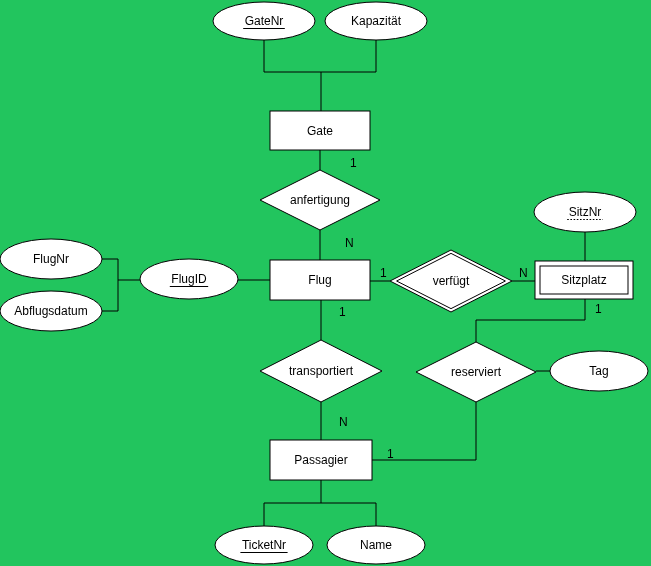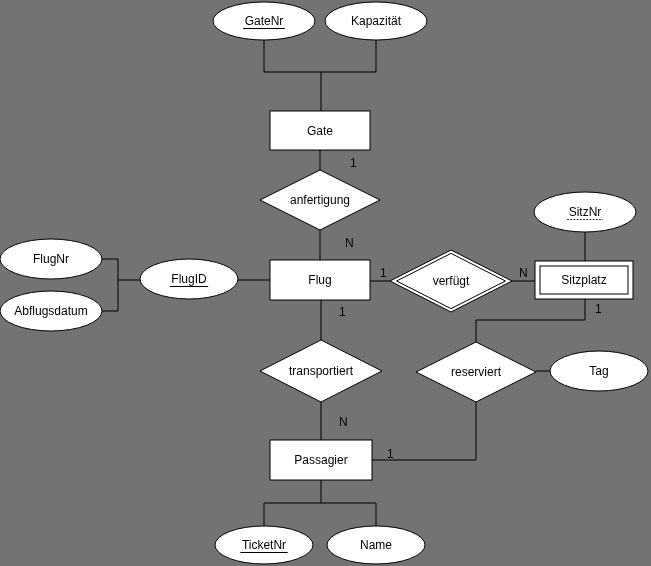--- a/index.html
+++ b/index.html
@@ -4,21 +4,21 @@
 <style>
   html, body {
     margin: 0;
     padding: 0;
     background: #ffffff;
   }
   .stage {
     position: relative;
     width: 651px;
     height: 566px;
-    background: #737373;
+    background: #22c55e;
     overflow: hidden;
   }
   svg text {
     font-family: "Liberation Sans", sans-serif;
     font-size: 12px;
     fill: #000000;
   }
   .shape {
     fill: #ffffff;
     stroke: #000000;

